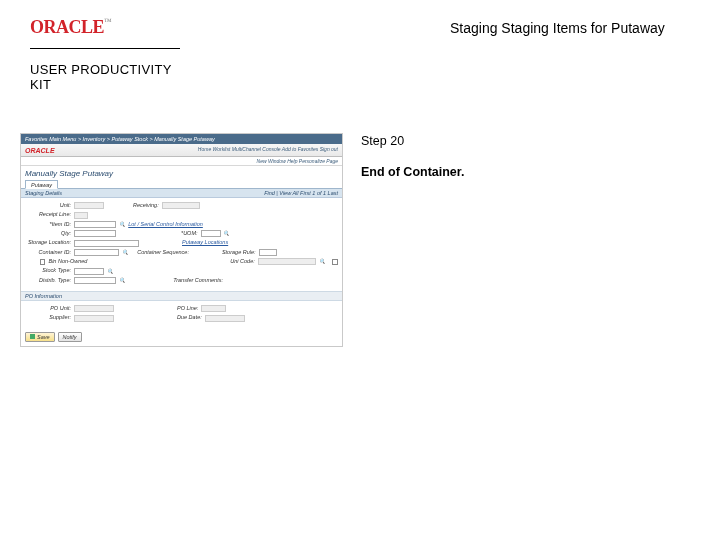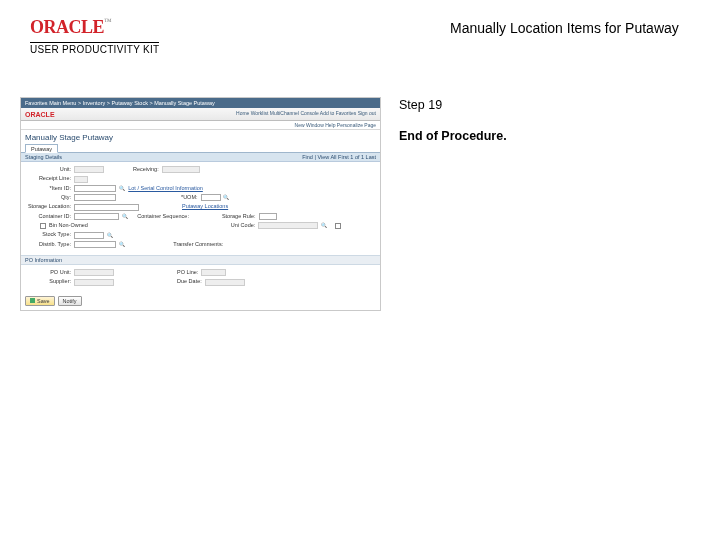--- a/index.html
+++ b/index.html
@@ -28,43 +28,44 @@
     letter-spacing: -0.5px;
     line-height: 1;
   }
   .oracle-logo .tm {
     font-size: 8px;
     color: #888;
     vertical-align: top;
     font-weight: normal;
   }
   .upk {
-    font-size: 10px;
+    font-size: 13px;
     letter-spacing: 0.3px;
     border-top: 1px solid #000;
-    margin-top: 6px;
-    padding-top: 1px;
+    margin-top: 12px;
+    padding-top: 13px;
     display: inline-block;
     color: #000;
   }
   .page-title {
     flex: 1;
     font-size: 14px;
     color: #000;
     padding-top: 2px;
     padding-left: 270px;
   }
   
   .columns {
     display: flex;
     padding: 40px 30px 0 20px;
     gap: 18px;
   }
   .left-col {
-    width: 361px;
+    width: 323px;
+    font-style: italic;
   }
   .right-col {
     flex: 1;
     font-size: 12.5px;
     color: #000;
     line-height: 1.35;
   }
   .right-col p { margin-bottom: 14px; }
   .right-col .eop { font-weight: bold; }
 
@@ -193,21 +194,21 @@
 </head>
 <body>
 
 <div class="header">
   <div class="logo-block">
     <div class="oracle-logo">
       <span>ORACLE</span><span class="tm">™</span>
     </div>
     <div class="upk">USER PRODUCTIVITY KIT</div>
   </div>
-  <div class="page-title">Manually Location Items for Putaway</div>
+  <div class="page-title">Staging Staging Items for Putaway</div>
 </div>
 
 <div class="columns">
 
   <div class="left-col">
     <div class="app">
       <div class="app-topbar">Favorites   Main Menu &gt; Inventory &gt; Putaway Stock &gt; Manually Stage Putaway</div>
       <div class="app-banner">
         <span class="o">ORACLE</span>
         <span class="nav">Home   Worklist   MultiChannel Console   Add to Favorites   Sign out</span>
@@ -303,17 +304,17 @@
             <span>Save</span>
           </span>
         <span class="btn">
             <span>Notify</span>
           </span>
       </div>
     </div>
   </div>
 
   <div class="right-col">
-    <p>Step 19</p>
-    <p class="eop">End of Procedure.</p>
+    <p>Step 20</p>
+    <p class="eop">End of Container.</p>
   </div>
 
 </div>
 
 </body></html>

